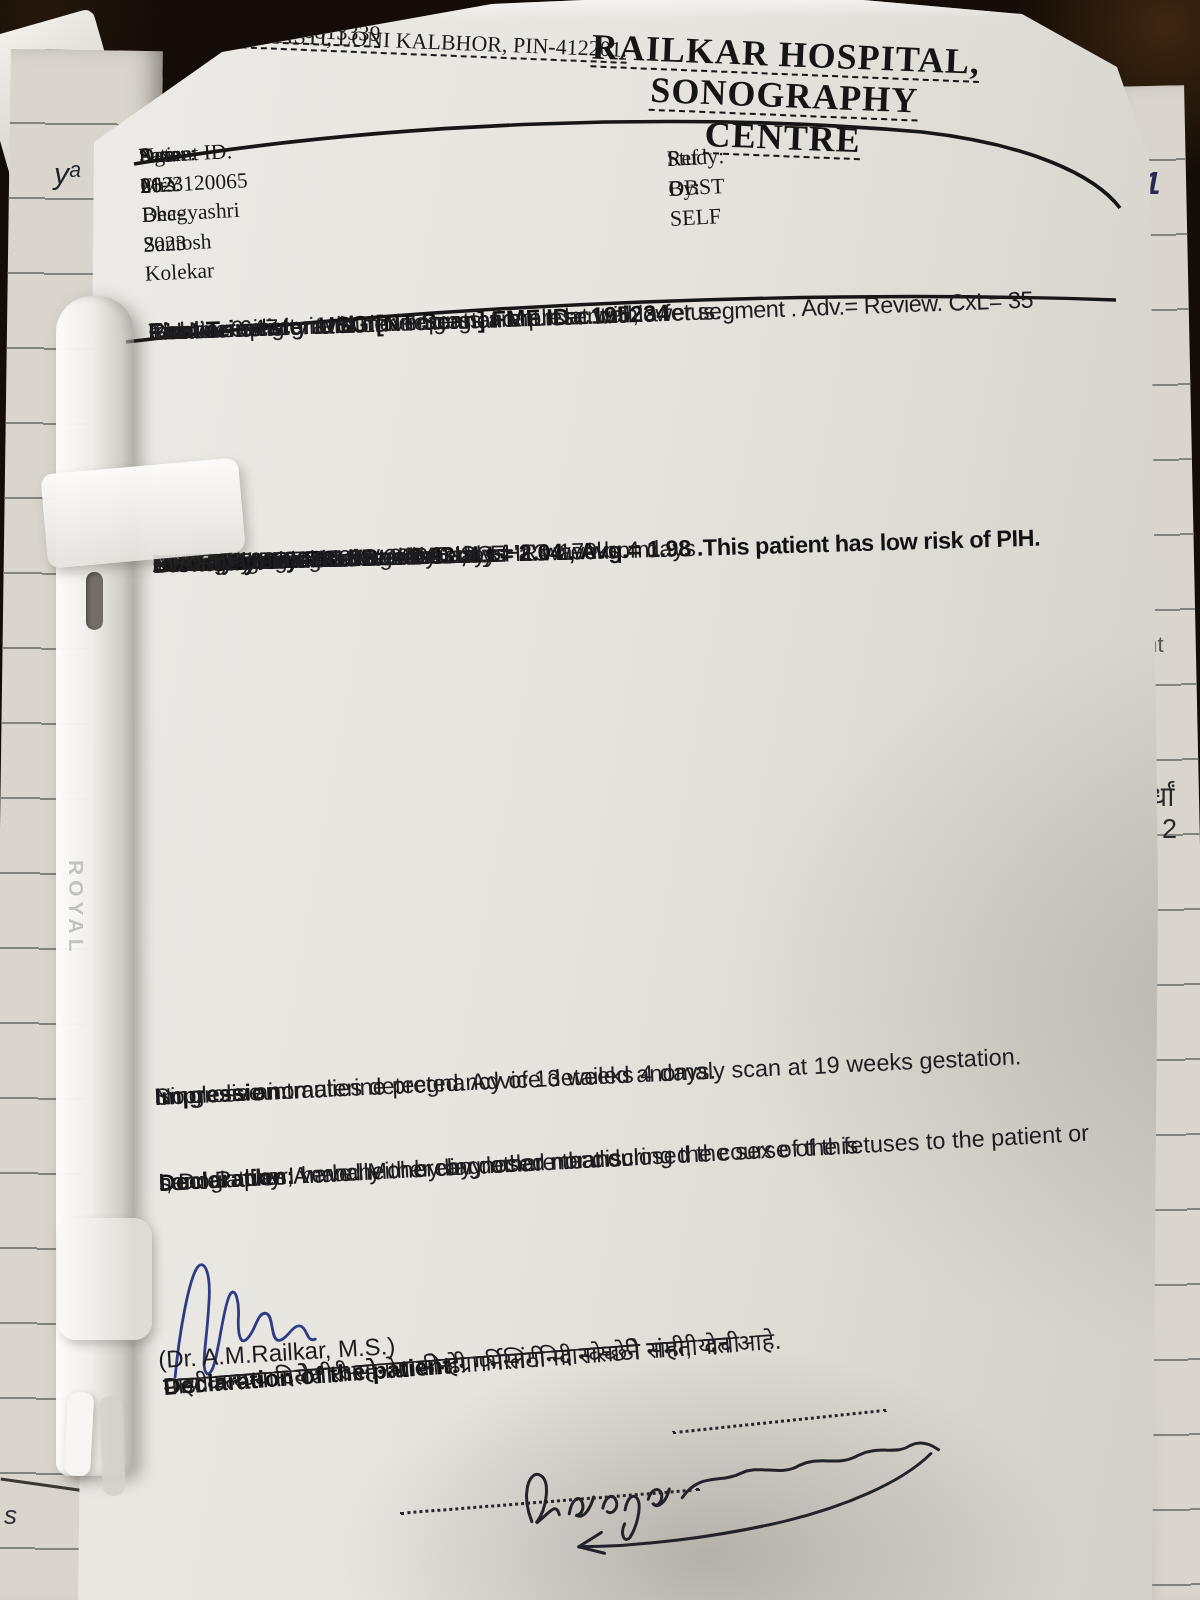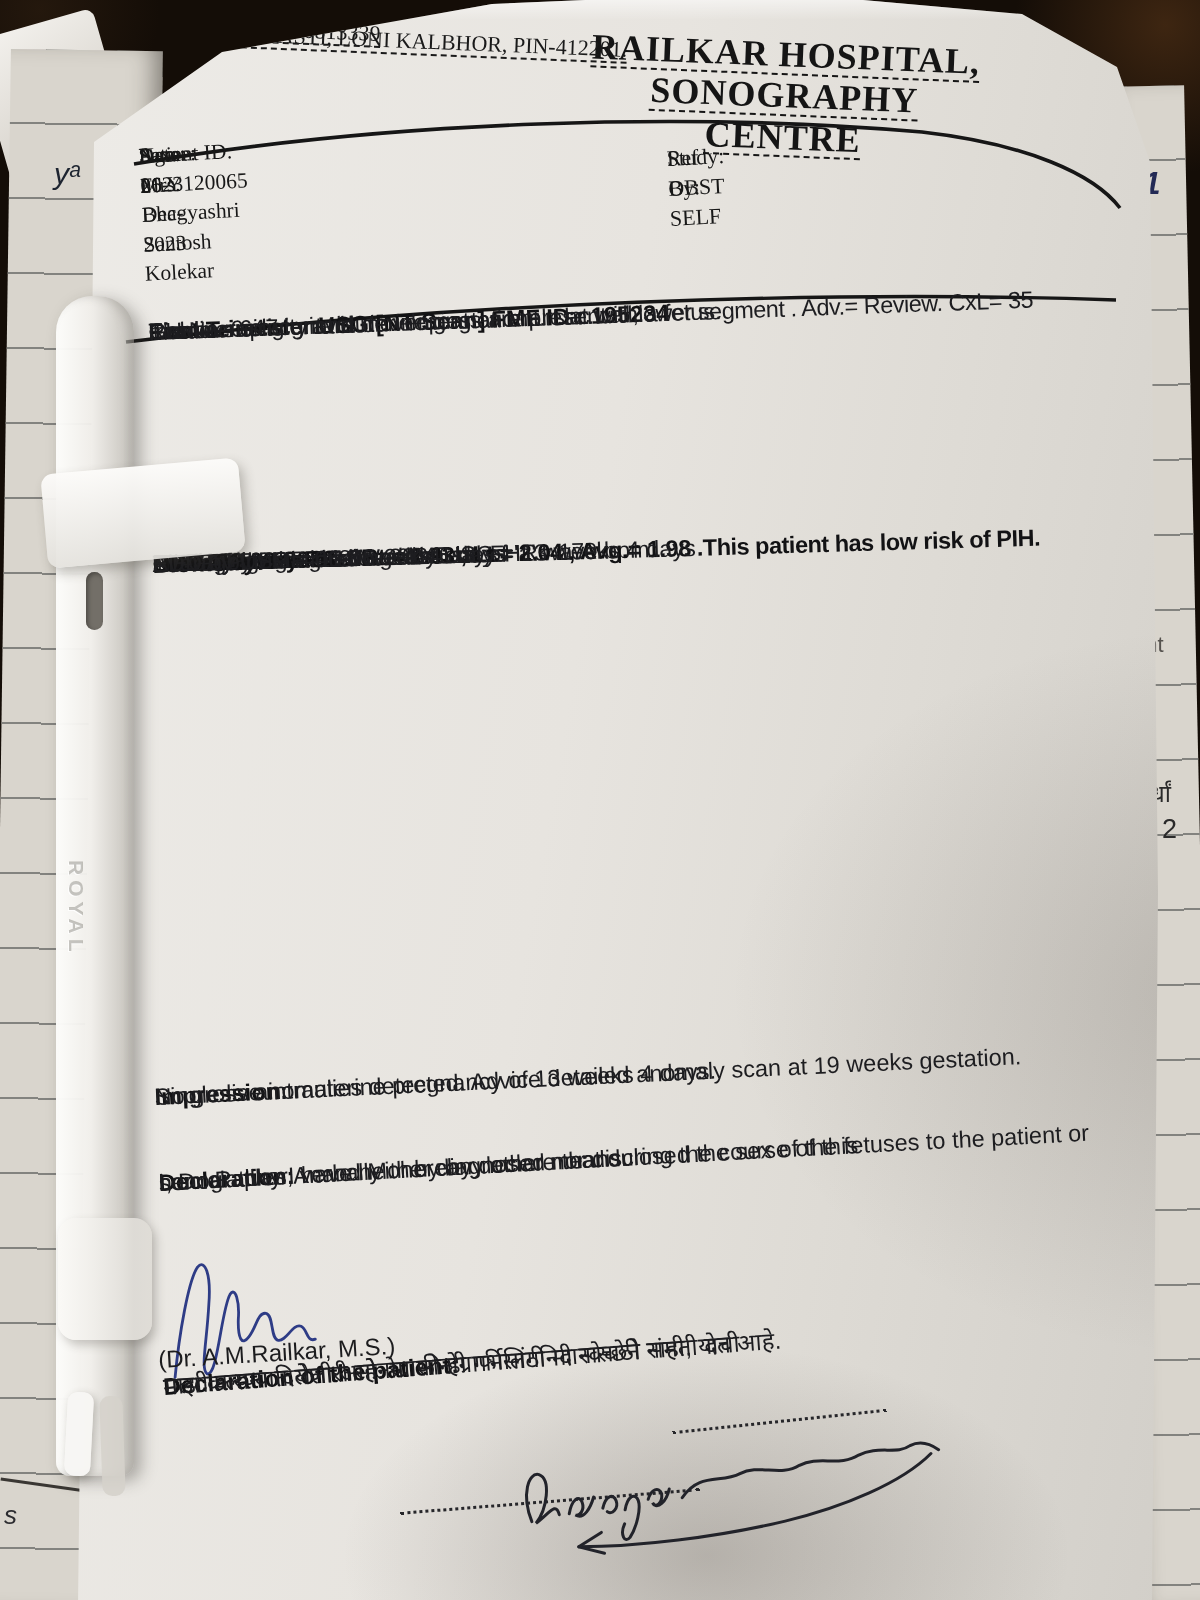--- a/index.html
+++ b/index.html
@@ -79,21 +79,21 @@
 </style>
 </head>
 <body>
 
 <div class="crumple"></div>
 <div id="left-paper" class="lined-paper"></div>
 <div id="right-paper" class="lined-paper"></div>
 <span class="margin-note" style="left:54px;top:157px;font-size:30px;color:#1d2430;">yᵃ</span>
 <span class="margin-note" style="left:1126px;top:166px;font-size:31px;font-weight:700;color:#232a55;">91</span>
 <span class="margin-note" style="left:1133px;top:632px;font-size:22px;font-style:normal;color:#55524e;">ent</span>
-<span class="margin-note" style="left:1150px;top:776px;font-size:24px;font-style:normal;color:#2a2a2a;">र्धां</span>
+<span class="margin-note" style="left:1150px;top:776px;font-size:28px;font-style:normal;color:#2a2a2a;">र्धां</span>
 <span class="margin-note" style="left:1162px;top:814px;font-size:27px;font-style:normal;color:#2a2a2a;">2</span>
 <div style="position:absolute;left:0;top:1488px;width:150px;height:3px;background:#3a3733;transform:rotate(8deg);"></div>
 <span class="margin-note" style="left:4px;top:1500px;font-size:26px;color:#2c2c30;">s</span>
 
 <div id="page">
 
   <div class="hdr">
     <span class="t1">RAILKAR HOSPITAL, SONOGRAPHY CENTRE</span>
     <span class="t2">KADAM WASTI, LONI KALBHOR, PIN-412201.</span>
     <span class="t3">Phone No: 9850813339</span>

